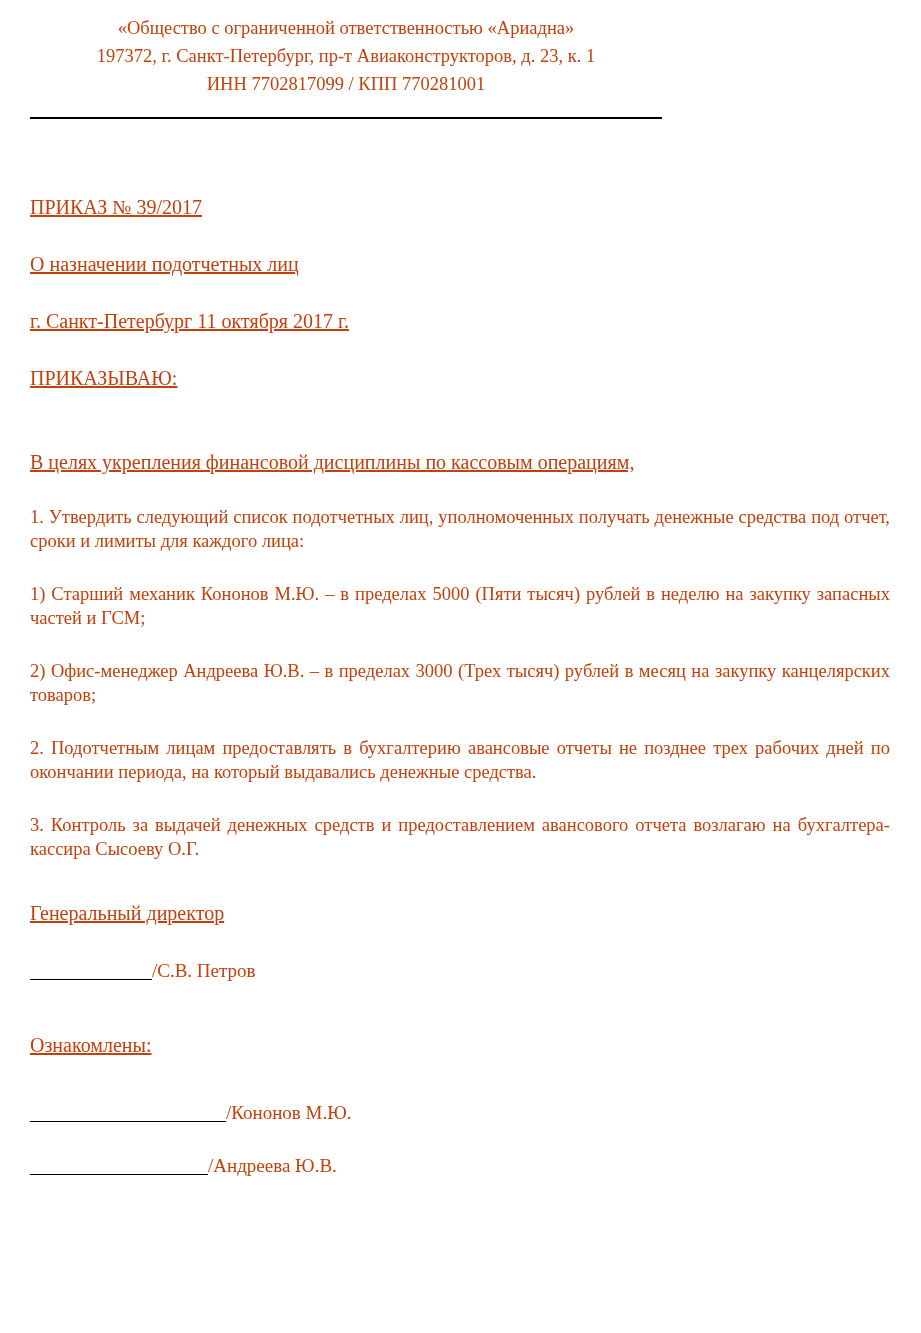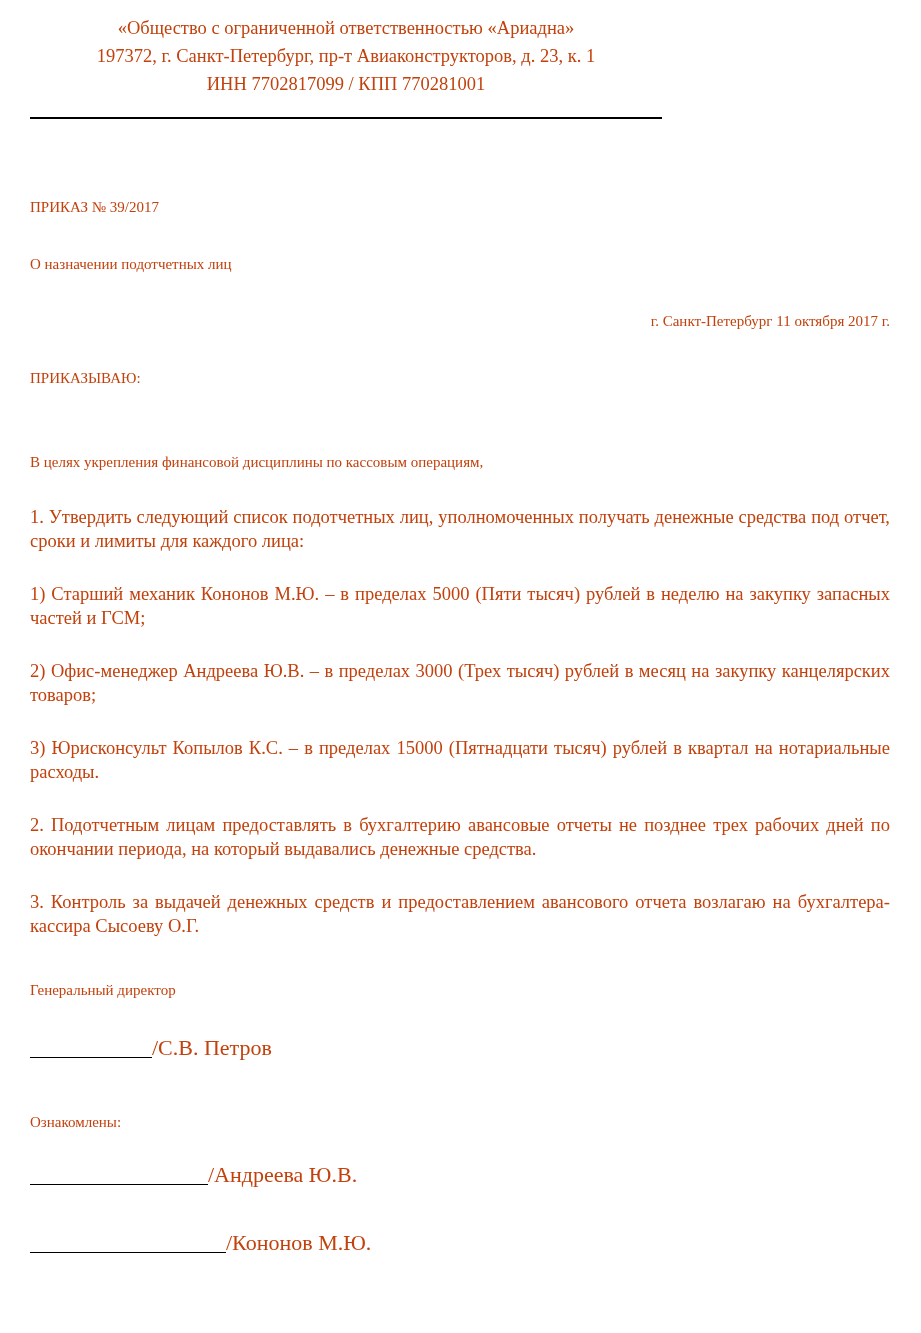--- a/index.html
+++ b/index.html
@@ -40,45 +40,46 @@
 
   .header-rule {
     width: 632px;
     height: 0;
     border-top: 2px solid #000;
     margin-top: 19px;
   }
 
   
   .block {
-    font-size: 15px;
+    font-size: 20px;
     line-height: 28px;
+    text-decoration: underline;
   }
 
   .order-no   { margin-top: 74px; }
   .subject    { margin-top: 29px; }
-  .place-date { margin-top: 29px; text-align: right; }
+  .place-date { margin-top: 29px; }
   .preamble   { margin-top: 56px; }
   .command    { margin-top: 29px; }
 
   .para {
     margin-top: 29px;
     text-align: justify;
     text-justify: inter-word;
     font-size: 18.5px;
     line-height: 24px;
     width: 860px;
   }
 
   
   .signer-title { margin-top: 38px; }
 
   .sig-line {
     margin-top: 30px;
-    font-size: 22px;
+    font-size: 19px;
     line-height: 28px;
     white-space: nowrap;
   }
   .rule {
     display: inline-block;
     vertical-align: -3px;
     height: 0;
     border-bottom: 1.5px solid #000;
   }
   .rule-director { width: 122px; }
@@ -113,40 +114,39 @@
     <div class="block command">ПРИКАЗЫВАЮ:</div>
 
     <div class="block preamble">В целях укрепления финансовой дисциплины по кассовым операциям,</div>
 
     <div class="para">1. Утвердить следующий список подотчетных лиц, уполномоченных получать денежные средства под отчет, сроки и лимиты для каждого лица:</div>
 
     <div class="para">1) Старший механик Кононов М.Ю. – в пределах 5000 (Пяти тысяч) рублей в неделю на закупку запасных частей и ГСМ;</div>
 
     <div class="para">2) Офис-менеджер Андреева Ю.В. – в пределах 3000 (Трех тысяч) рублей в месяц на закупку канцелярских товаров;</div>
 
-    <div class="para">3) Юрисконсульт Копылов К.С. – в пределах 15000 (Пятнадцати тысяч) рублей в квартал на нотариальные расходы.</div>
 
     <div class="para">2. Подотчетным лицам предоставлять в бухгалтерию авансовые отчеты не позднее трех рабочих дней по окончании периода, на который выдавались денежные средства.</div>
 
     <div class="para">3. Контроль за выдачей денежных средств и предоставлением авансового отчета возлагаю на бухгалтера-кассира Сысоеву О.Г.</div>
 
     <div class="block signer-title">Генеральный директор</div>
 
     <div class="sig-line">
       <span class="rule rule-director"></span><span>/С.В. Петров</span>
     </div>
 
     <div class="block ack-heading">Ознакомлены:</div>
 
+    <div class="sig-line ack-first">
+      <span class="rule rule-a"></span><span>/Кононов М.Ю.</span>
+    </div>
+
     <div class="sig-line ack-next">
       <span class="rule rule-b"></span><span>/Андреева Ю.В.</span>
-    </div>
-
-    <div class="sig-line ack-first">
-      <span class="rule rule-a"></span><span>/Кононов М.Ю.</span>
     </div>
 
     <div class="sig-line ack-next">
       
     </div>
 
   </div>
 </div>
 
 </body></html>

